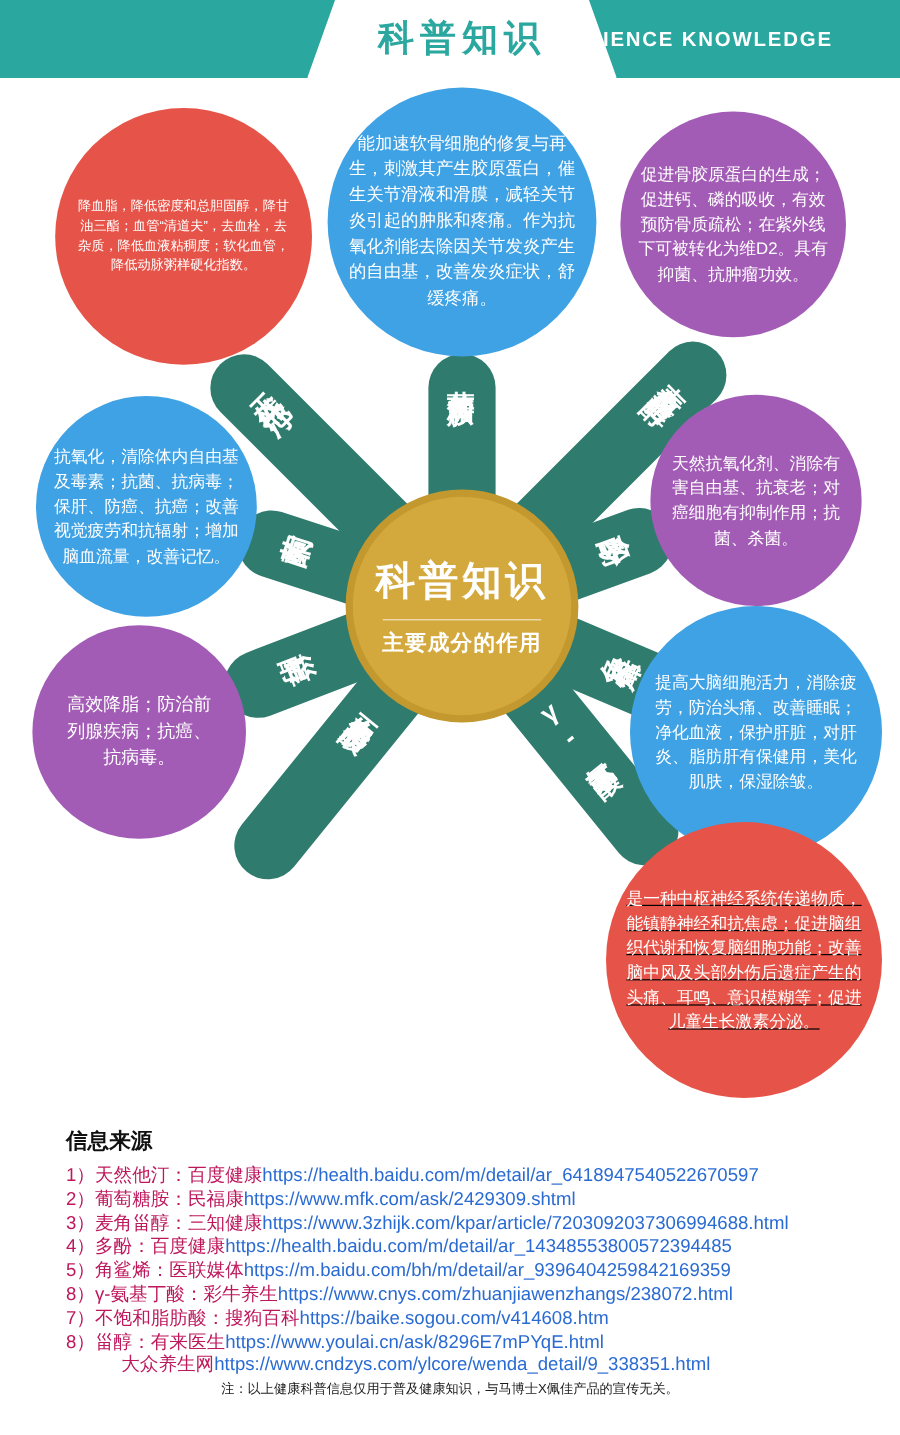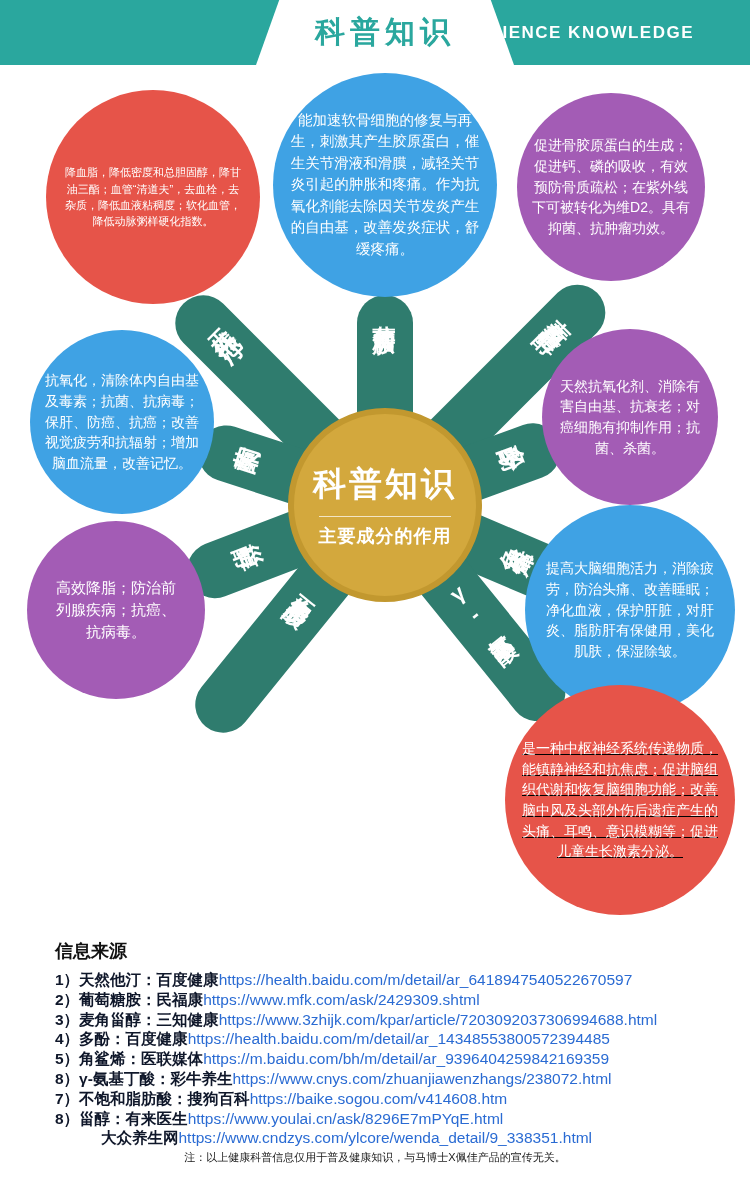--- a/index.html
+++ b/index.html
@@ -76,21 +76,21 @@
   }
   .hub-title    { color:#ffffff; font-size:33px; font-weight:bold; letter-spacing:3px; }
   .hub-divider  { width:132px; height:1px; background:rgba(255,255,255,.7); margin:9px 0 7px; }
   .hub-subtitle { color:#ffffff; font-size:18px; font-weight:bold; letter-spacing:1px; }
 
   
   .sources { position:absolute; left:55px; top:910px; width:660px; color:#111111;margin-top:29px; }
   .sources-heading { font-size:18px; font-weight:bold; margin-bottom:7px; }
   .src-line { font-size:15.5px; line-height:19.8px; white-space:nowrap; }
   .src-line.indent { margin-left:46px; }
-  .src-label { color:#0f172a;font-weight:bold; }
+  .src-label { color:#be185d; }
   .src-url { color:var(--link-blue,#2a6bd3); text-decoration:none; }
 
   .footnote {
     position:absolute; left:0; top:1150px; width:750px; text-align:center;
     font-size:11px; font-weight:500; color:#1a1a1a;
   }
 </style>
 </head>
 <body>
 

